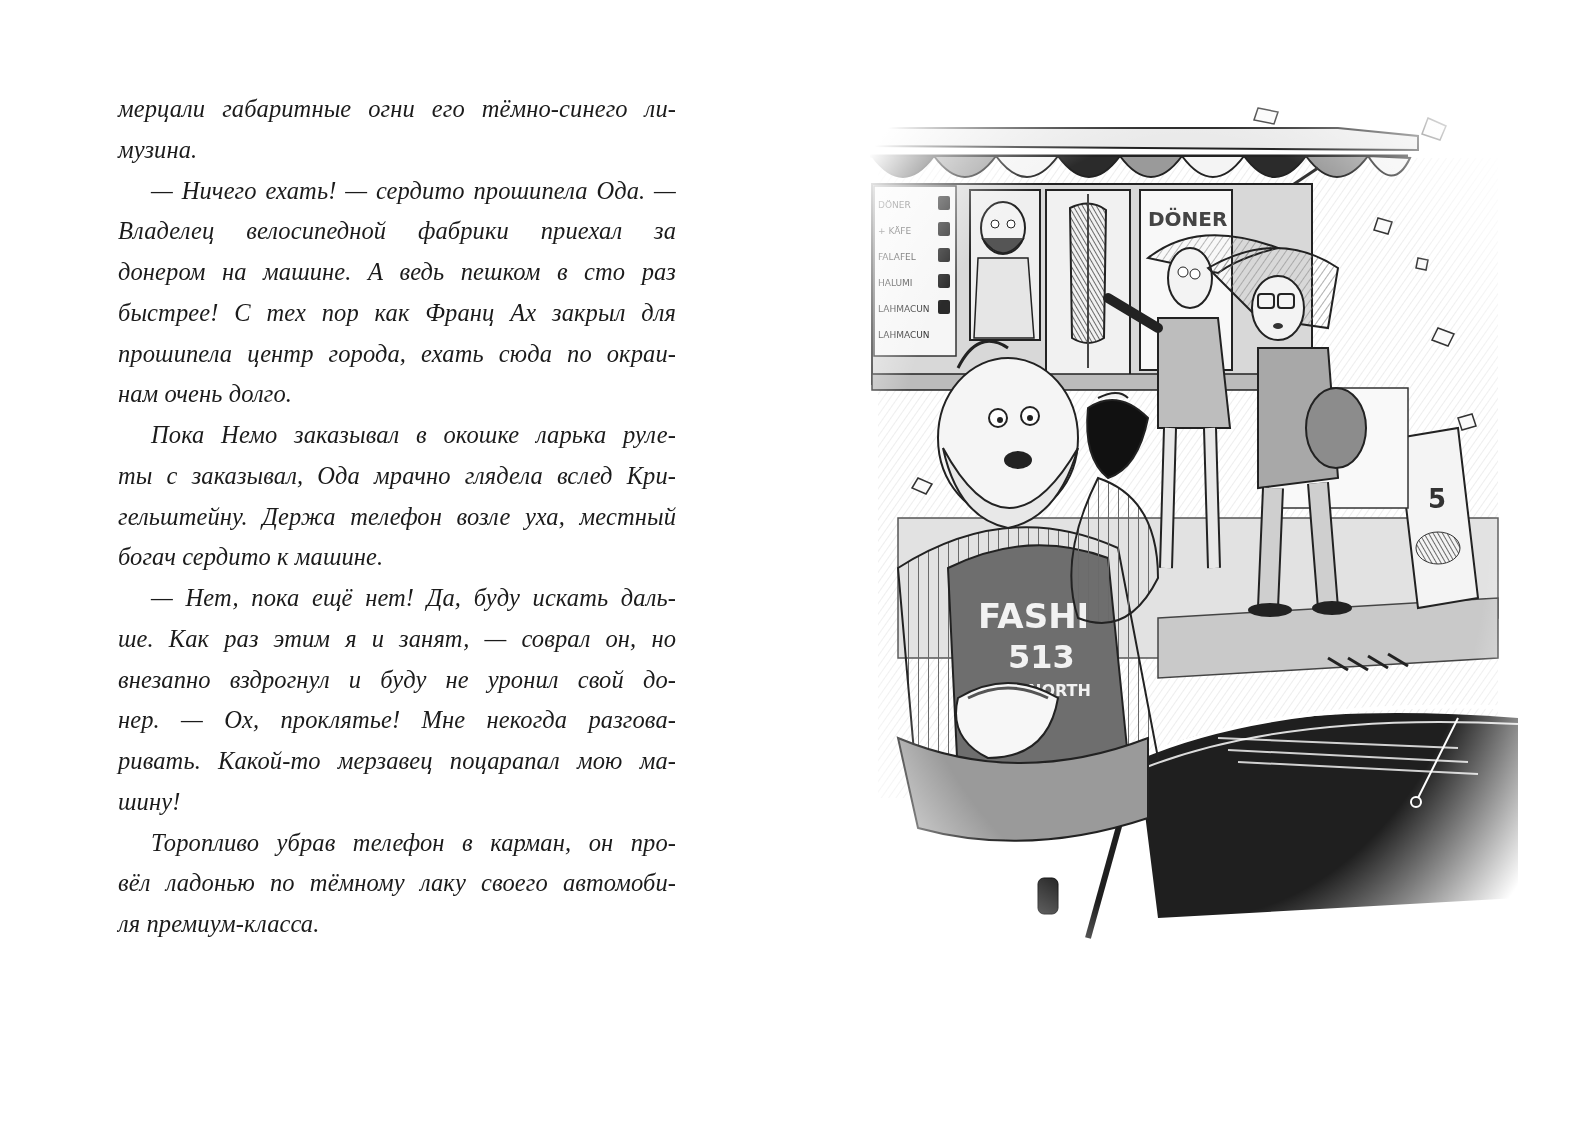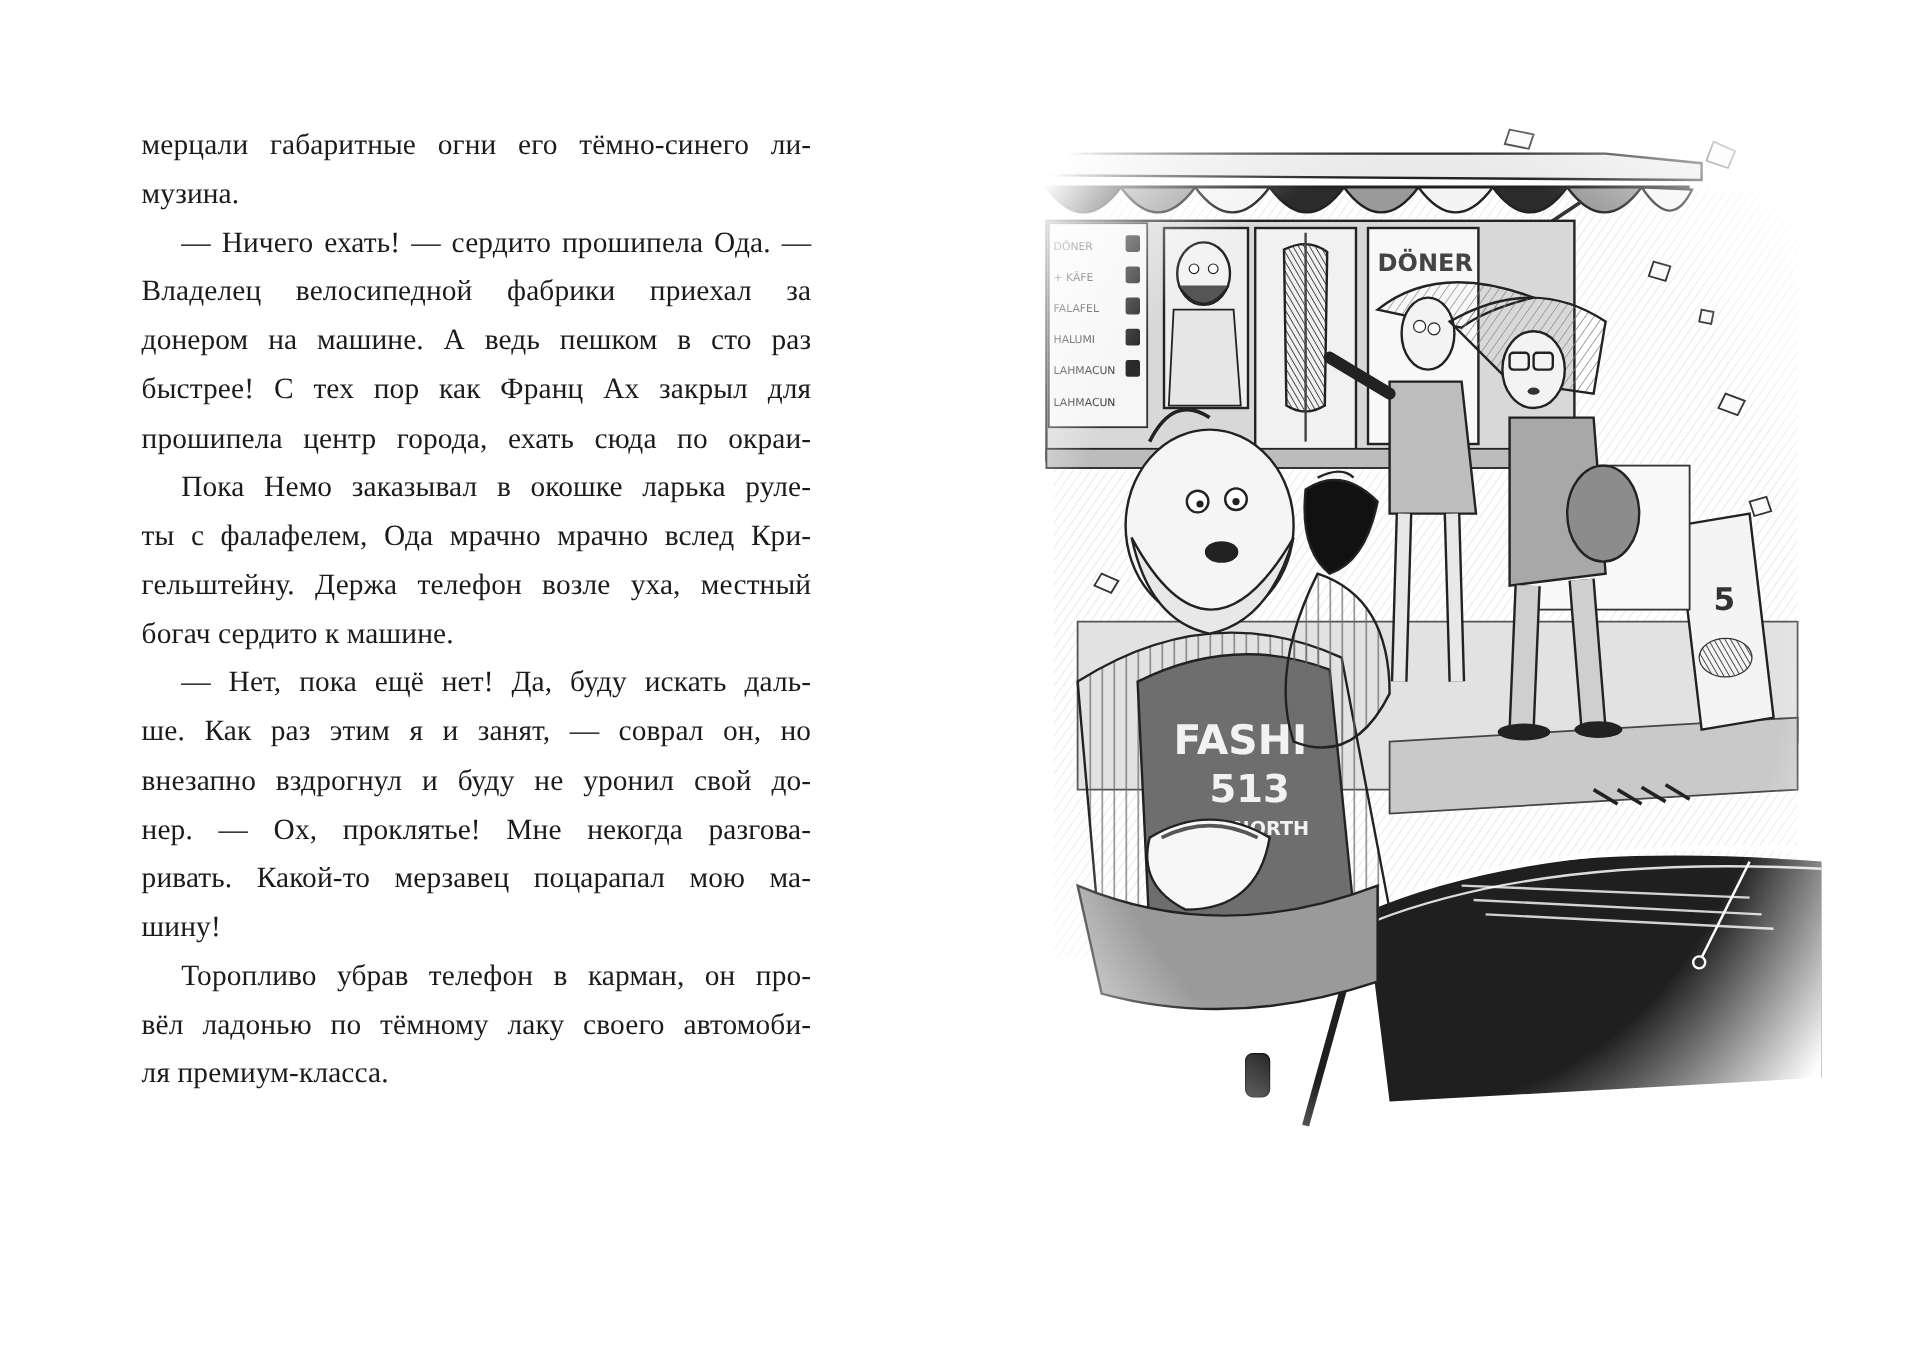--- a/index.html
+++ b/index.html
@@ -2,21 +2,21 @@
 <html><head>
 <meta charset="utf-8">
 <style>
   html, body { margin: 0; padding: 0; background: #ffffff; }
   body {
     width: 1590px; height: 1125px; position: relative; overflow: hidden;
     font-family: "Liberation Serif", "DejaVu Serif", serif;
     color: #1b1b1b;
   }
   .text-column {
-    position: absolute; left: 118px; top: 101px; width: 558px;
+    position: absolute; left: 118px; top: 89px; width: 558px; font-style: italic;
   }
   .text-column p {
     margin: 0;
     font-size: 24.5px;
     line-height: 40.75px;
     text-align: justify;
     text-align-last: left;
     hyphens: manual;
     letter-spacing: 0.1px;
   }
@@ -40,24 +40,25 @@
     <p>
       <span class="line">мерцали габаритные огни его тёмно-синего ли-</span>
       <span class="line last">музина.</span>
     </p>
     <p>
       <span class="line indent">— Ничего ехать! — сердито прошипела Ода. —</span>
       <span class="line">Владелец велосипедной фабрики приехал за</span>
       <span class="line">донером на машине. А ведь пешком в сто раз</span>
       <span class="line">быстрее! С тех пор как Франц Ах закрыл для</span>
       <span class="line">прошипела центр города, ехать сюда по окраи-</span>
+      <span class="line last">нам очень долго.</span>
     </p>
     <p>
       <span class="line indent">Пока Немо заказывал в окошке ларька руле-</span>
-      <span class="line">ты с фалафелем, Ода мрачно мрачно вслед Кри-</span>
+      <span class="line">ты с заказывал, Ода мрачно глядела вслед Кри-</span>
       <span class="line">гельштейну. Держа телефон возле уха, местный</span>
       <span class="line last">богач сердито к машине.</span>
     </p>
     <p>
       <span class="line indent">— Нет, пока ещё нет! Да, буду искать даль-</span>
       <span class="line">ше. Как раз этим я и занят, — соврал он, но</span>
       <span class="line">внезапно вздрогнул и буду не уронил свой до-</span>
       <span class="line">нер. — Ох, проклятье! Мне некогда разгова-</span>
       <span class="line">ривать. Какой-то мерзавец поцарапал мою ма-</span>
       <span class="line last">шину!</span>

